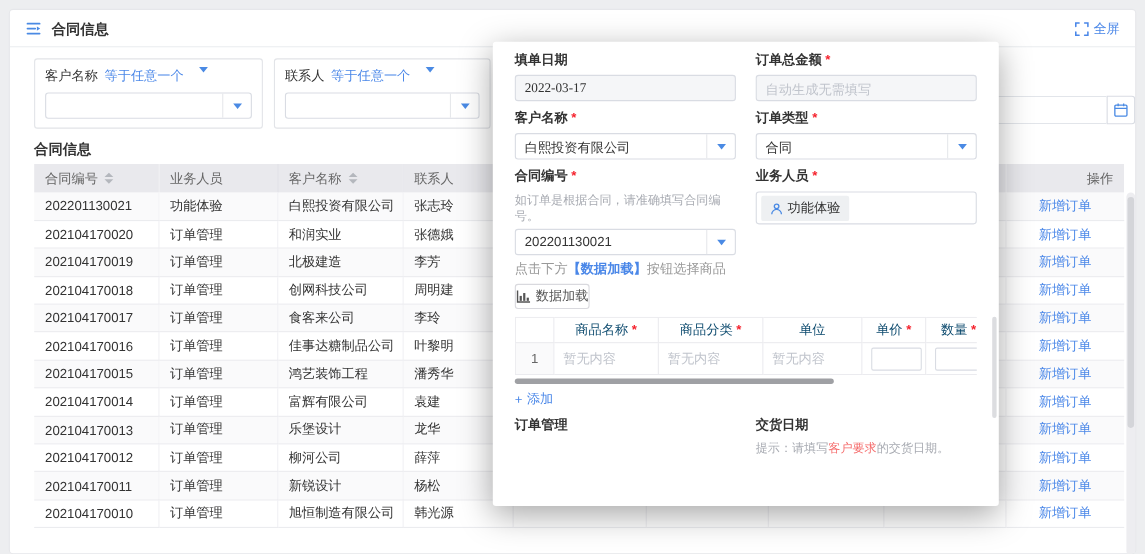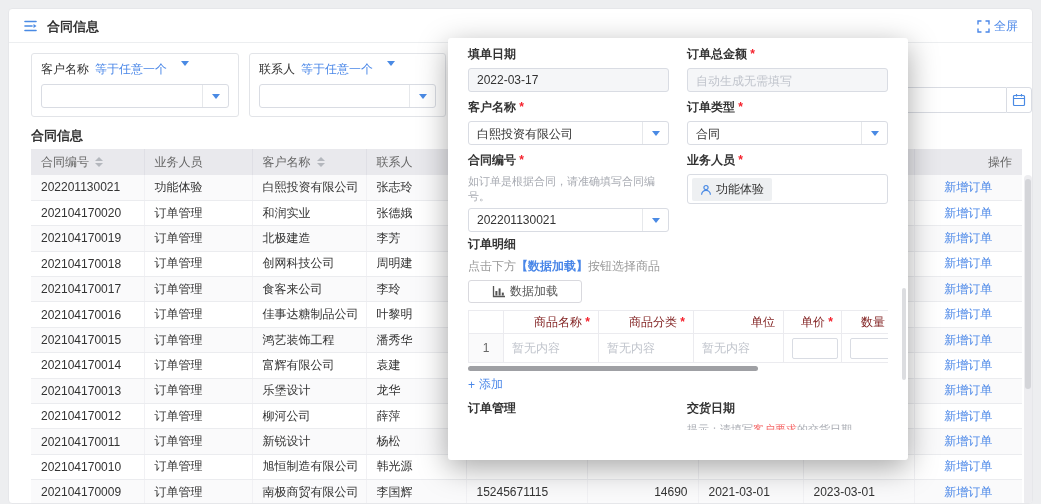--- a/index.html
+++ b/index.html
@@ -52,33 +52,33 @@
   .modal { position:absolute; left:448px; top:38px; width:460px; height:422px; background:#fff; border-radius:3px; box-shadow:0 8px 30px rgba(0,0,0,.35); z-index:10; }
   .modal-header { height:30px; background:linear-gradient(#55ade9,#2d92e2); border-radius:3px 3px 0 0; display:flex; align-items:center; padding:0 14px 0 20px; }
   .modal-title { color:#fff; font-size:14px; font-weight:bold; flex:1; }
   .mh-btn { width:22px; height:22px; display:flex; align-items:center; justify-content:center; cursor:pointer; margin-left:8px; }
   .modal-body { position:relative; height:392px; padding:8px 20px 0 20px; overflow:hidden; }
   .frow2 { display:flex; gap:18px; margin-bottom:7px; }
   .fcol { flex:1; min-width:0; }
   .mlabel { font-weight:bold; color:#333; margin-bottom:5px; font-size:12px; }
   .req::after { content:" *"; color:#f5222d; font-weight:bold; }
   .minput { height:24px; border:1px solid #d9dce3; border-radius:3px; background:#fff; padding:4px 8px; color:#333; }
-  .disabled { background:#f5f6f8; }
+  .disabled { background:#f5f6f8;font-family:Liberation Serif, serif; }
   .ph { color:#c0c4cc; }
   .hint { color:#a8abb2; font-size:11px; margin-bottom:4px; }
   .hint .em { color:#f56c6c; }
   .tagbox { height:30px; border:1px solid #d9dce3; border-radius:3px; padding:3px 4px; }
   .tag { display:inline-flex; align-items:center; gap:4px; background:#eef0f2; border-radius:2px; padding:3px 8px; color:#333; }
   .sec-label { font-weight:bold; color:#333; margin:4px 0 5px; }
   .dhint { color:#999; margin-bottom:5px; }
   .dhint .btn-em { color:#4a87e8; font-weight:bold; }
-  .load-btn { display:inline-flex; align-items:center; gap:5px; height:23px; padding:0 23px; border:1px solid #d9d9de; border-radius:3px; background:#fff; color:#555; cursor:pointer; margin-bottom:7px; }
+  .load-btn { display:inline-flex; align-items:center; gap:5px; height:23px; padding:0 0; border:1px solid #d9d9de; border-radius:3px; background:#fff; color:#555; cursor:pointer; margin-bottom:7px; }
   .mini-wrap { width:420px; overflow:hidden; }
   table.mini { border-collapse:collapse; table-layout:fixed; width:433px; }
-  table.mini th { height:23px; border:1px solid #ebebef; font-weight:normal; color:#7f1d1d; text-align:right; padding:0 8px; background:#fff; white-space:nowrap; overflow:hidden; }
+  table.mini th { height:23px; border:1px solid #ebebef; font-weight:normal; color:#0c4a6e; text-align:center; padding:0 8px; background:#fff; white-space:nowrap; overflow:hidden; }
   table.mini td { height:29px; border:1px solid #ebebef; padding:0 8px; white-space:nowrap; overflow:hidden; }
   table.mini .idx { text-align:center; background:#fafafb; color:#666; }
   .cell-input { width:46px; height:21px; border:1px solid #d9dce3; border-radius:2px; background:#fff; }
   .hscroll { width:420px; height:5px; margin:3px 0 4px; }
   .hscroll .hthumb { width:290px; height:5px; background:#9fa0a4; border-radius:3px; }
   .add-link { color:#4a87e8; cursor:pointer; display:inline-flex; align-items:center; gap:4px; margin:1px 0 7px; }
   .mvscroll { position:absolute; right:2px; top:250px; width:4px; height:92px; background:#dcdde0; border-radius:2px; }
   svg { display:block; }
 </style>
 </head>
@@ -359,31 +359,20 @@
               <td>202104170010</td>
               <td>订单管理</td>
               <td>旭恒制造有限公司</td>
               <td>韩光源</td>
               <td></td>
               <td class="num"></td>
               <td></td>
               <td></td>
               <td class="ctr"><a class="rowlink">新增订单</a></td>
             </tr>
-            <tr>
-              <td>202104170009</td>
-              <td>订单管理</td>
-              <td>南极商贸有限公司</td>
-              <td>李国辉</td>
-              <td>15245671115</td>
-              <td class="num">14690</td>
-              <td>2021-03-01</td>
-              <td>2023-03-01</td>
-              <td class="ctr"><a class="rowlink">新增订单</a></td>
-            </tr>
           </tbody>
       </table>
     </div>
     <div class="vscroll">
         <div class="thumb"></div>
       </div>
   </div>
 
   <div class="modal">
 
@@ -442,21 +431,20 @@
                     <path d="M1.6 10.8a4.4 4.4 0 0 1 8.8 0"></path>
                   </g>
                 </svg>
               <span>功能体验</span>
             </span>
           </div>
         </div>
       </div>
 
       
-      <div class="sec-label">订单明细</div>
       <div class="dhint"><span>点击下方</span><span class="btn-em">【数据加载】</span><span>按钮选择商品</span></div>
       <div class="load-btn">
         <svg width="13" height="13" viewBox="0 0 13 13">
             <path d="M1.5 1v10.5H13" stroke="#555" stroke-width="1.3" fill="none"></path>
             <rect x="3.4" y="6" width="2" height="4.5" fill="#555"></rect>
             <rect x="6.6" y="3.4" width="2" height="7.1" fill="#555"></rect>
             <rect x="9.8" y="7.6" width="2" height="2.9" fill="#555"></rect>
           </svg>
         <span>数据加载</span>
       </div>

